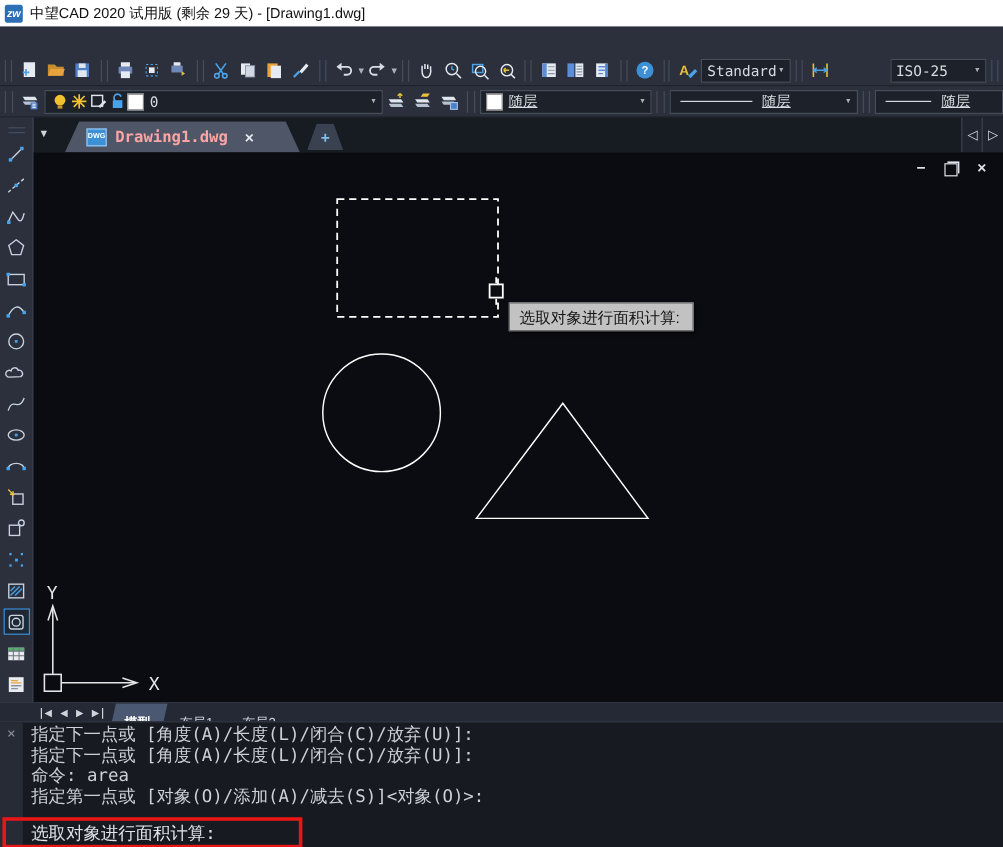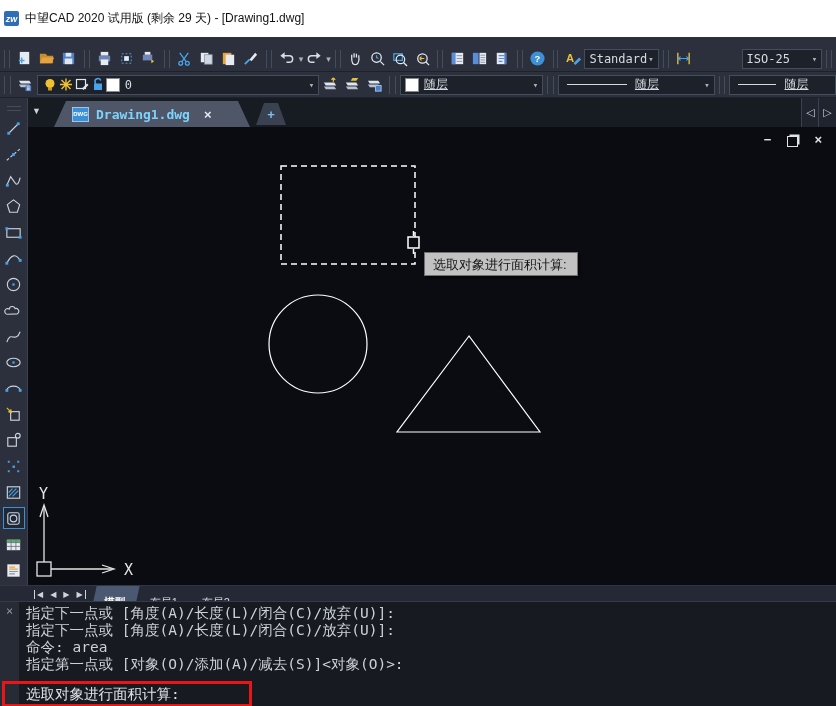--- a/index.html
+++ b/index.html
@@ -1,19 +1,19 @@
 <!DOCTYPE html>
 <html><head>
 <meta charset="utf-8">
 <style>
   html,body{margin:0;padding:0;background:#555;}
   #app{position:relative;width:836px;height:706px;overflow:hidden;background:#2b303c;
        font-family:"Liberation Sans",sans-serif;-webkit-font-smoothing:antialiased;}
   
-  .titlebar{position:absolute;left:0;top:0;width:836px;height:37px;background:#ffffff;
+  .titlebar{position:absolute;left:0;top:0;width:836px;height:22px;background:#ffffff;
             display:flex;align-items:center;padding-left:4px;box-sizing:border-box;}
   .applogo{width:15px;height:15px;border-radius:2px;background:#2f6db5;display:flex;
            align-items:center;justify-content:center;color:#fff;font-size:9px;font-style:italic;font-weight:bold;}
   .titletext{margin-left:6px;font-size:12px;color:#111;text-align:center;}
   
   .menubar{position:absolute;left:0;top:22px;width:836px;height:22px;background:#1e222b;
            border-bottom:2px solid #2f6db5;display:flex;align-items:center;padding:0 16px;box-sizing:border-box;
            justify-content:space-between;}
   .menuitem{font-size:12.5px;color:#e3e7ee;white-space:nowrap;cursor:default;}
   
@@ -31,21 +31,21 @@
   .ltline{width:60px;height:0;border-top:1.5px solid #d6dbe2;margin:0 8px 0 4px;flex:none;}
   .cjk{font-family:"Liberation Sans",sans-serif;font-size:12px;text-decoration:underline;}
   
   .tabbar{position:absolute;left:28px;top:98px;width:808px;height:29px;background:#171b22;}
   .tablist-btn{position:absolute;left:4px;top:8px;font-size:9px;color:#cfd4dc;}
   .doctab{position:absolute;left:26px;top:3px;height:26px;width:196px;background:#4e5668;
           clip-path:polygon(12px 0,calc(100% - 12px) 0,100% 100%,0 100%);
           display:flex;align-items:center;padding:0 18px;box-sizing:border-box;}
   .doctab .dwgico{width:15px;height:13px;background:#3d8fd6;border:1px solid #9cc6ec;color:#fff;
                   font-size:6px;display:flex;align-items:center;justify-content:center;font-weight:bold;flex:none;}
-  .doctab .lbl{margin-left:7px;color:#7dd3fc;font-weight:bold;font-size:13px;font-family:"DejaVu Sans Mono",monospace;}
+  .doctab .lbl{margin-left:7px;color:#fca5a5;font-weight:bold;font-size:13px;font-family:"DejaVu Sans Mono",monospace;}
   .doctab .x{margin-left:14px;color:#e6e9ef;font-size:13px;font-weight:bold;}
   .newtab{position:absolute;left:228px;top:5px;height:22px;width:30px;background:#3a4150;
           clip-path:polygon(8px 0,calc(100% - 8px) 0,100% 100%,0 100%);
           display:flex;align-items:center;justify-content:center;}
   .newtab span{color:#7fc0f0;font-size:13px;font-weight:bold;}
   .tabscroll{position:absolute;top:0;height:29px;width:17px;display:flex;align-items:center;justify-content:center;
              border-left:1px solid #3a4150;color:#cfd4dc;font-size:11px;background:#20242e;}
   
   .dock{position:absolute;left:0;top:98px;width:28px;height:487px;background:#2b303c;border-right:1px solid #3a4150;
         display:flex;flex-direction:column;align-items:center;padding-top:8px;box-sizing:border-box;}

